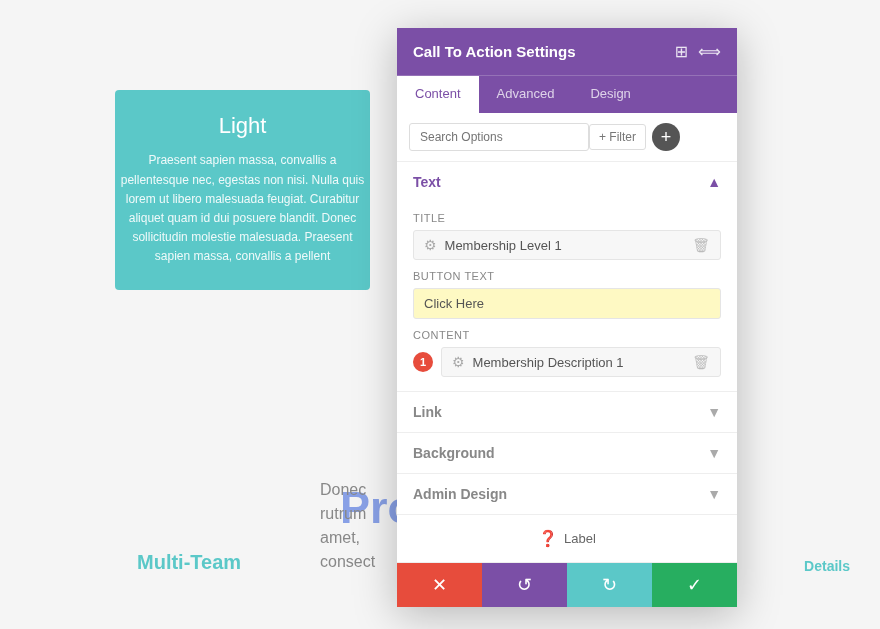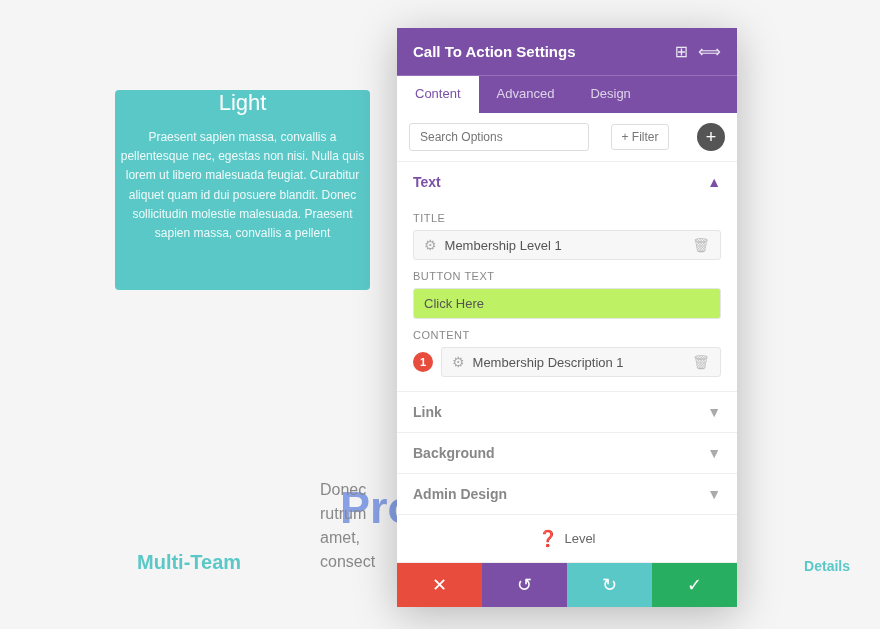--- a/index.html
+++ b/index.html
@@ -24,21 +24,21 @@
       position: absolute;
       top: 90px;
       left: 115px;
       width: 255px;
       height: 200px;
       background: #5bc8c8;
       border-radius: 4px;
       display: flex;
       flex-direction: column;
       align-items: center;
-      justify-content: flex-start;
+      justify-content: center;
     }
 
     .teal-card-title {
       color: white;
       font-size: 22px;
       font-weight: 500;
       margin-bottom: 12px;
     }
 
     .teal-card-text {
@@ -150,21 +150,20 @@
       border-bottom: 2px solid white;
       font-weight: 500;
     }
 
     
     .search-bar {
       padding: 10px 12px;
       border-bottom: 1px solid #eee;
       display: flex;
       align-items: center;
-      justify-content: space-between;
     }
 
     .search-input {
       border: 1px solid #ddd;
       border-radius: 3px;
       padding: 6px 10px;
       font-size: 12px;
       width: 180px;
       outline: none;
       color: #999;
@@ -279,21 +278,21 @@
       cursor: pointer;
     }
 
     .button-text-input {
       width: 100%;
       border: 1px solid #e5e5e5;
       border-radius: 3px;
       padding: 7px 10px;
       font-size: 13px;
       color: #555;
-      background: #bef264;
+      background: #fef9c3;
       outline: none;
     }
 
     .content-row {
       display: flex;
       align-items: center;
     }
 
     .badge-1 {
       width: 20px;
@@ -447,21 +446,21 @@
       <span class="chevron-icon">▼</span>
     </div>
 
     <div class="section-header">
       <span class="section-title section-title-gray">Admin Design</span>
       <span class="chevron-icon">▼</span>
     </div>
 
     <div class="help-section">
       <span class="help-icon">❓</span>
-      <span class="help-text">Level</span>
+      <span class="help-text">Label</span>
     </div>
 
   </div>
 
   <div class="modal-footer">
     <button class="footer-btn footer-btn-red">
       <span>✕</span>
     </button>
     <button class="footer-btn footer-btn-purple">
       <span>↺</span>

